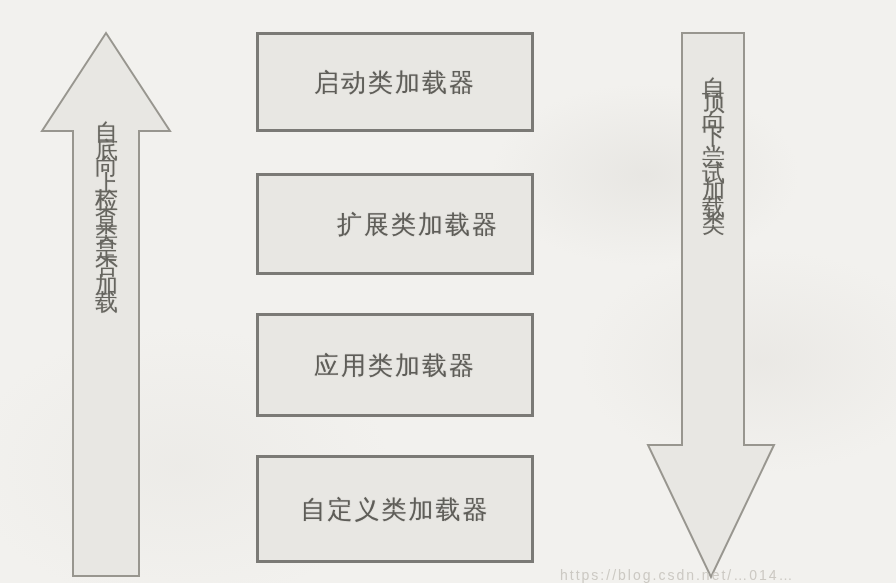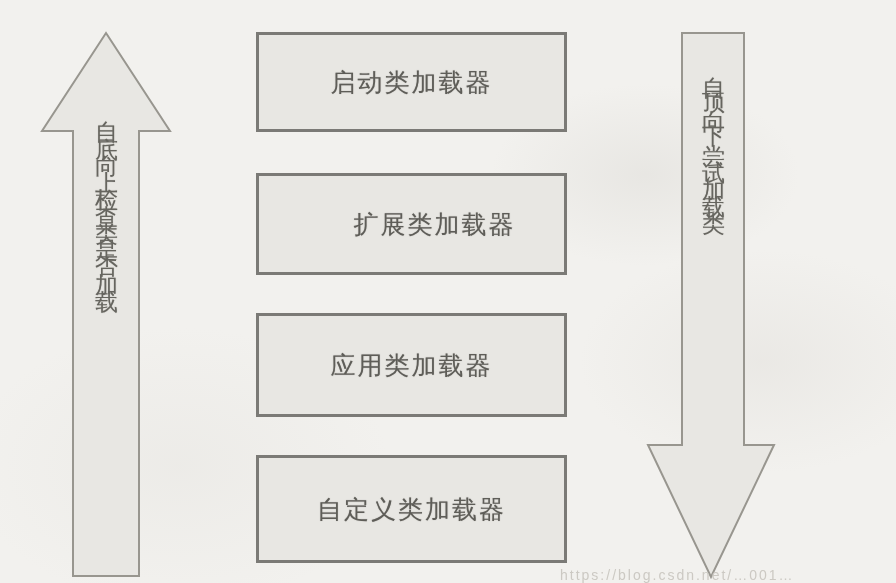--- a/index.html
+++ b/index.html
@@ -36,21 +36,21 @@
     text-orientation: upright;
     font-size: 23px;
     letter-spacing: 17px;
     color: #66655f;
     text-shadow: 0 0 1px rgba(100,99,94,0.45);
     white-space: nowrap;
   }
   .loader-box {
     position: absolute;
     left: 256px;
-    width: 311px;
+    width: 278px;
     box-sizing: border-box;
     background: #e8e7e3;
     border: 3px solid #7b7a76;
     display: flex;
     align-items: center;
     justify-content: center;
   }
   .loader-box .box-label {
     font-size: 25px;
     letter-spacing: 2px;
@@ -94,15 +94,15 @@
   </div>
 
   <div class="loader-box box-3">
     <span class="box-label">应用类加载器</span>
   </div>
 
   <div class="loader-box box-4">
     <span class="box-label">自定义类加载器</span>
   </div>
 
-  <div class="watermark">https://blog.csdn.net/…001…</div>
+  <div class="watermark">https://blog.csdn.net/…014…</div>
 
 </div>
 
 </body></html>

